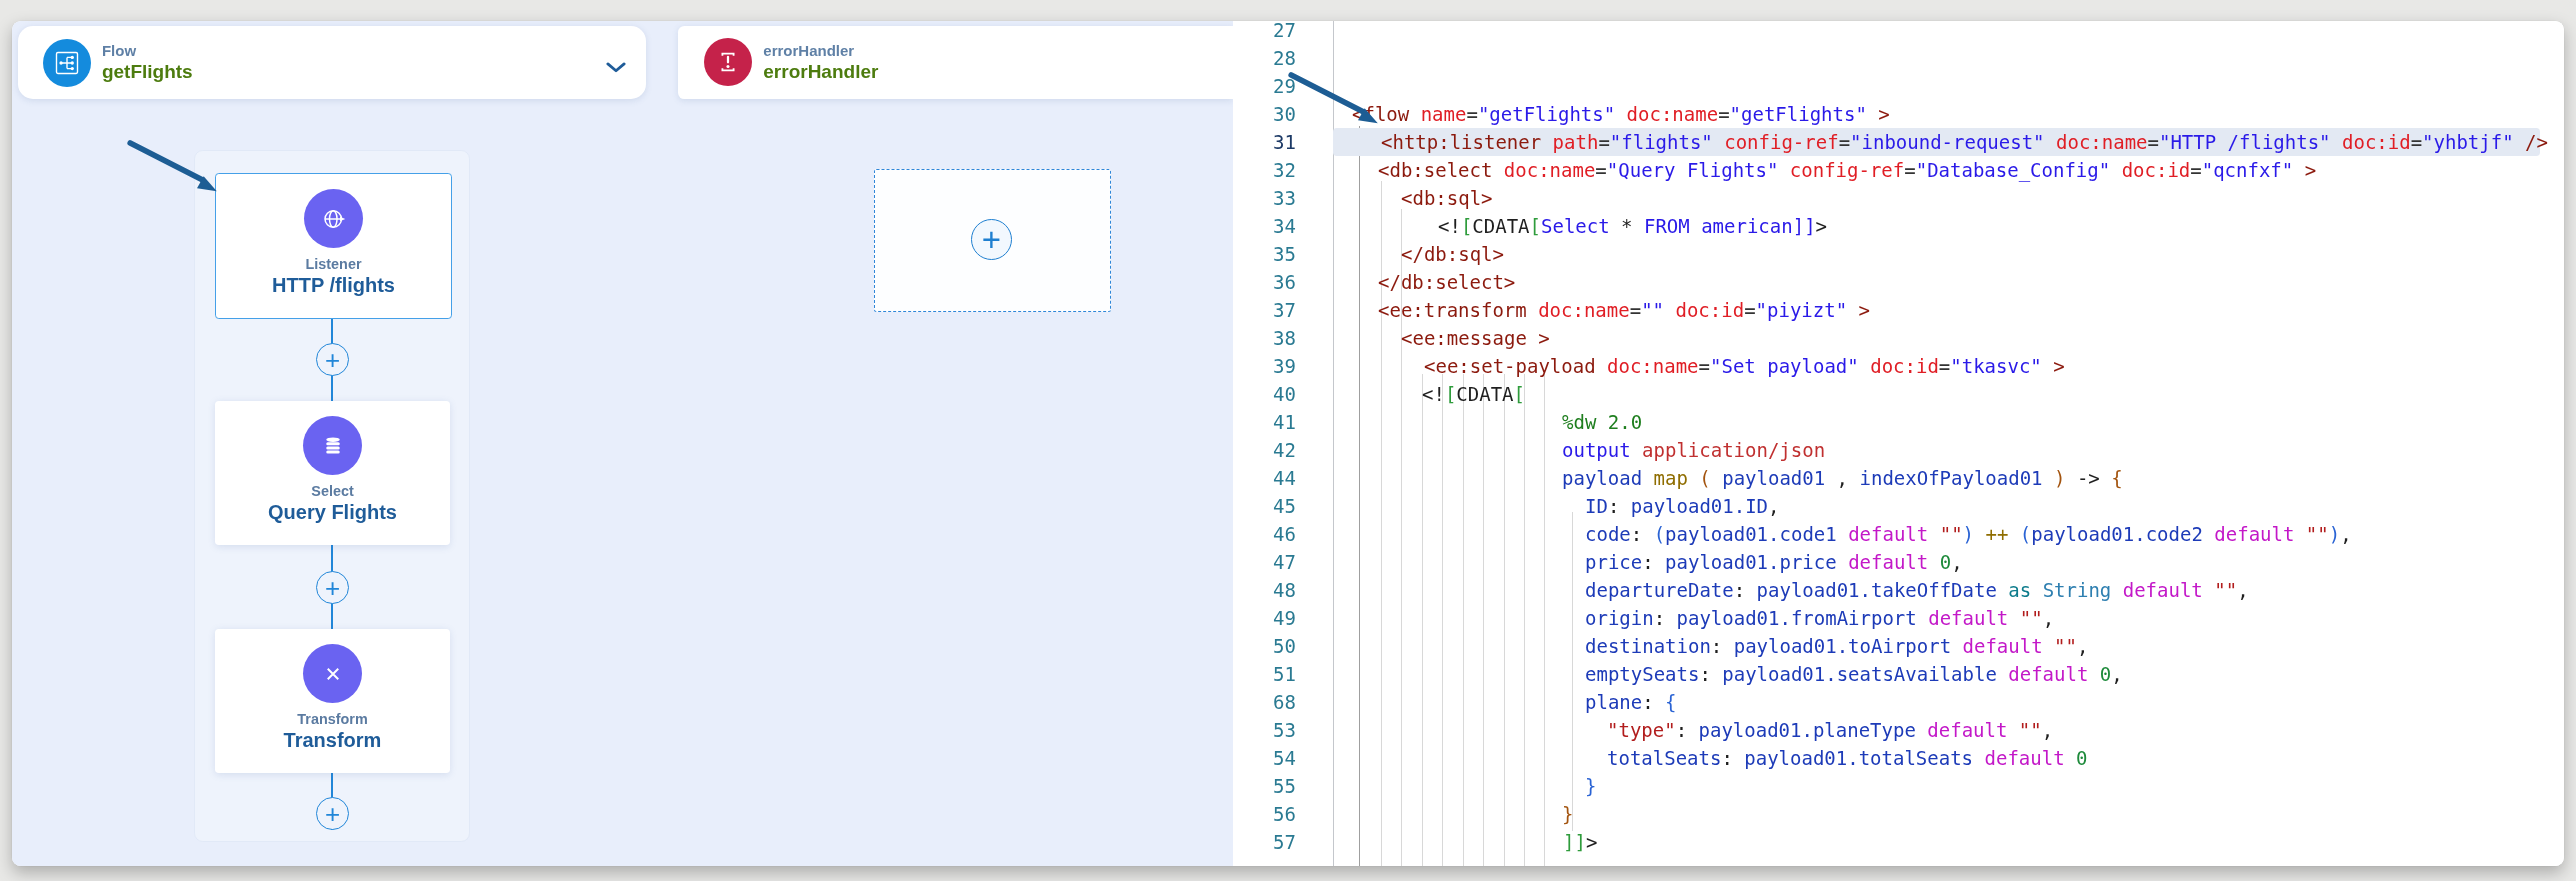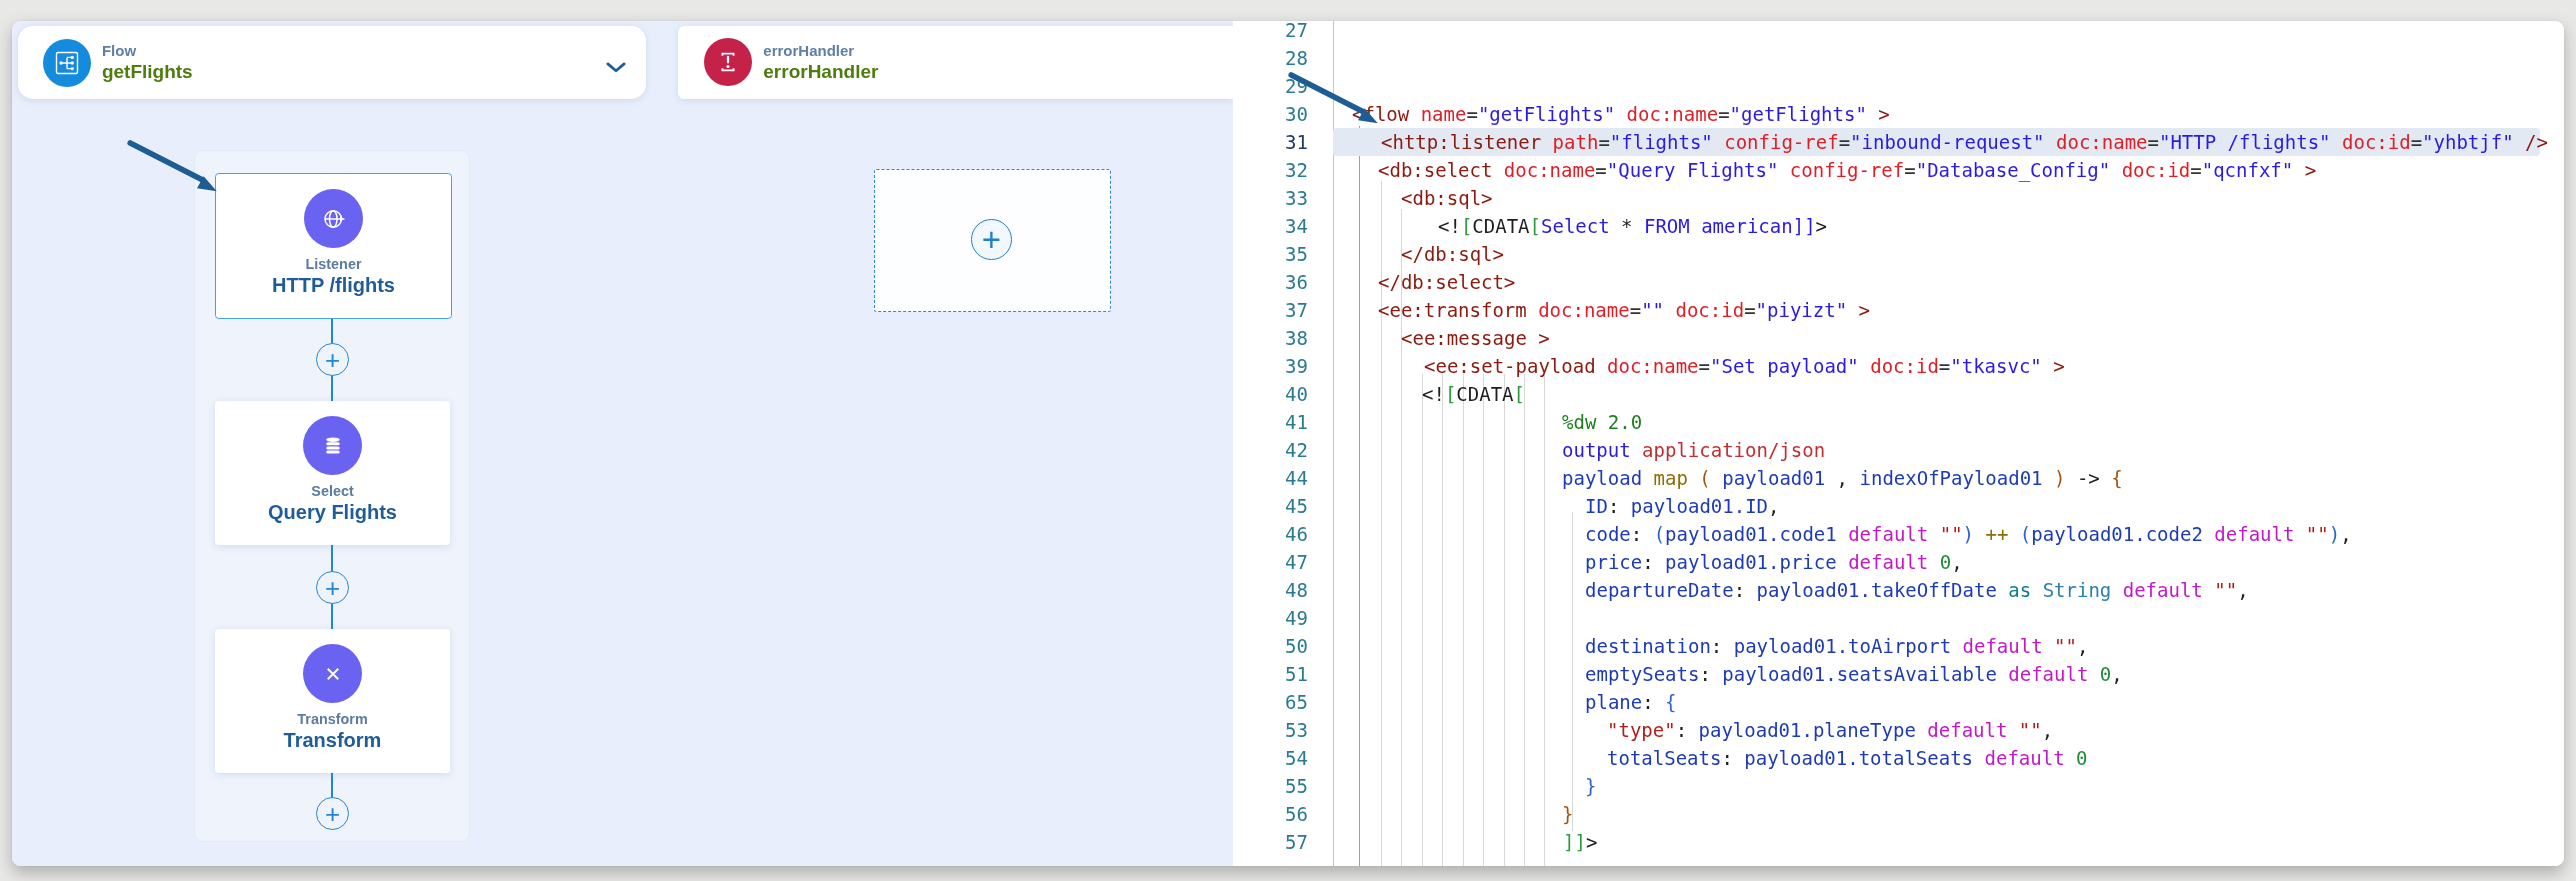--- a/index.html
+++ b/index.html
@@ -43,21 +43,21 @@
   .annot{position:absolute;pointer-events:none;}
   
   .code{position:absolute;left:1221px;top:0;right:0;bottom:0;background:#ffffff;
         font-family:"DejaVu Sans Mono","Liberation Mono",monospace;font-size:19px;}
   .vline{position:absolute;width:0.6px;background:#d8d8d8;}
   .vline.sep{background:#c4c7cc;width:1.3px;}
   .vline.dark{background:#9f9f9f;}
   .code-lines{position:absolute;left:0;top:-5.6px;right:0;}
   .crow{position:relative;height:28px;white-space:pre;}
   .crow .band{position:absolute;left:100px;top:0;width:1207px;height:28px;background:#e3e9f3;border-radius:3.8px;}
-  .ln{position:absolute;left:12px;top:0;width:63px;height:28px;line-height:28px;text-align:right;color:#2a7a92;}
+  .ln{position:absolute;left:0;top:0;width:63px;height:28px;line-height:28px;text-align:right;color:#2a7a92;}
   .ln.act{color:#1d3a66;}
   .ct{position:absolute;left:119px;top:0;height:28px;line-height:28px;}
   .tk-xt{color:#8c1a0e}.tk-xa{color:#e01e25}.tk-xv{color:#2a1ae8}.tk-eq{color:#333}
   .tk-pl{color:#1f1f1f}.tk-gb{color:#2f9c3c}.tk-kw{color:#2a1ae8}.tk-grn{color:#1e7e1e}
   .tk-red{color:#c03030}.tk-id{color:#1d3bb8}.tk-def{color:#c318c8}.tk-str{color:#b21d1d}
   .tk-num{color:#1d8a3a}.tk-as{color:#0e7c8c}.tk-ty{color:#2e7fb0}.tk-op{color:#8f6d00}
   .tk-b1{color:#a3540f}.tk-b2{color:#2a63d4}
 </style>
 </head>
 <body>
@@ -191,24 +191,24 @@
           <div class="crow"><span class="ln">38</span><span class="ct" style="padding-left: 49px;"><span class="tk-xt">&lt;ee:message</span><span class="tk-pl"> </span><span class="tk-xt">&gt;</span></span></div>
           <div class="crow"><span class="ln">39</span><span class="ct" style="padding-left: 72px;"><span class="tk-xt">&lt;ee:set-payload</span><span class="tk-pl"> </span><span class="tk-xa">doc:name</span><span class="tk-eq">=</span><span class="tk-xv">"Set payload"</span><span class="tk-pl"> </span><span class="tk-xa">doc:id</span><span class="tk-eq">=</span><span class="tk-xv">"tkasvc"</span><span class="tk-pl"> </span><span class="tk-xt">&gt;</span></span></div>
           <div class="crow"><span class="ln">40</span><span class="ct" style="padding-left: 70px;"><span class="tk-pl">&lt;!</span><span class="tk-gb">[</span><span class="tk-pl">CDATA</span><span class="tk-gb">[</span></span></div>
           <div class="crow"><span class="ln">41</span><span class="ct" style="padding-left: 210px;"><span class="tk-grn">%dw 2.0</span></span></div>
           <div class="crow"><span class="ln">42</span><span class="ct" style="padding-left: 210px;"><span class="tk-kw">output</span><span class="tk-pl"> </span><span class="tk-red">application/json</span></span></div>
           <div class="crow"><span class="ln">44</span><span class="ct" style="padding-left: 210px;"><span class="tk-id">payload</span><span class="tk-pl"> </span><span class="tk-op">map</span><span class="tk-pl"> </span><span class="tk-b1">(</span><span class="tk-pl"> </span><span class="tk-id">payload01</span><span class="tk-pl"> , </span><span class="tk-id">indexOfPayload01</span><span class="tk-pl"> </span><span class="tk-b1">)</span><span class="tk-pl"> -&gt; </span><span class="tk-b1">{</span></span></div>
           <div class="crow"><span class="ln">45</span><span class="ct" style="padding-left: 233px;"><span class="tk-id">ID</span><span class="tk-pl">: </span><span class="tk-id">payload01.ID</span><span class="tk-pl">,</span></span></div>
           <div class="crow"><span class="ln">46</span><span class="ct" style="padding-left: 233px;"><span class="tk-id">code</span><span class="tk-pl">: </span><span class="tk-b2">(</span><span class="tk-id">payload01.code1</span><span class="tk-pl"> </span><span class="tk-def">default</span><span class="tk-pl"> </span><span class="tk-str">""</span><span class="tk-b2">)</span><span class="tk-pl"> </span><span class="tk-op">++</span><span class="tk-pl"> </span><span class="tk-b2">(</span><span class="tk-id">payload01.code2</span><span class="tk-pl"> </span><span class="tk-def">default</span><span class="tk-pl"> </span><span class="tk-str">""</span><span class="tk-b2">)</span><span class="tk-pl">,</span></span></div>
           <div class="crow"><span class="ln">47</span><span class="ct" style="padding-left: 233px;"><span class="tk-id">price</span><span class="tk-pl">: </span><span class="tk-id">payload01.price</span><span class="tk-pl"> </span><span class="tk-def">default</span><span class="tk-pl"> </span><span class="tk-num">0</span><span class="tk-pl">,</span></span></div>
           <div class="crow"><span class="ln">48</span><span class="ct" style="padding-left: 233px;"><span class="tk-id">departureDate</span><span class="tk-pl">: </span><span class="tk-id">payload01.takeOffDate</span><span class="tk-pl"> </span><span class="tk-as">as</span><span class="tk-pl"> </span><span class="tk-ty">String</span><span class="tk-pl"> </span><span class="tk-def">default</span><span class="tk-pl"> </span><span class="tk-str">""</span><span class="tk-pl">,</span></span></div>
-          <div class="crow"><span class="ln">49</span></div>
+          <div class="crow"><span class="ln">49</span><span class="ct" style="padding-left: 233px;"><span class="tk-id">origin</span><span class="tk-pl">: </span><span class="tk-id">payload01.fromAirport</span><span class="tk-pl"> </span><span class="tk-def">default</span><span class="tk-pl"> </span><span class="tk-str">""</span><span class="tk-pl">,</span></span></div>
           <div class="crow"><span class="ln">50</span><span class="ct" style="padding-left: 233px;"><span class="tk-id">destination</span><span class="tk-pl">: </span><span class="tk-id">payload01.toAirport</span><span class="tk-pl"> </span><span class="tk-def">default</span><span class="tk-pl"> </span><span class="tk-str">""</span><span class="tk-pl">,</span></span></div>
           <div class="crow"><span class="ln">51</span><span class="ct" style="padding-left: 233px;"><span class="tk-id">emptySeats</span><span class="tk-pl">: </span><span class="tk-id">payload01.seatsAvailable</span><span class="tk-pl"> </span><span class="tk-def">default</span><span class="tk-pl"> </span><span class="tk-num">0</span><span class="tk-pl">,</span></span></div>
-          <div class="crow"><span class="ln">65</span><span class="ct" style="padding-left: 233px;"><span class="tk-id">plane</span><span class="tk-pl">: </span><span class="tk-b2">{</span></span></div>
+          <div class="crow"><span class="ln">68</span><span class="ct" style="padding-left: 233px;"><span class="tk-id">plane</span><span class="tk-pl">: </span><span class="tk-b2">{</span></span></div>
           <div class="crow"><span class="ln">53</span><span class="ct" style="padding-left: 255px;"><span class="tk-str">"type"</span><span class="tk-pl">: </span><span class="tk-id">payload01.planeType</span><span class="tk-pl"> </span><span class="tk-def">default</span><span class="tk-pl"> </span><span class="tk-str">""</span><span class="tk-pl">,</span></span></div>
           <div class="crow"><span class="ln">54</span><span class="ct" style="padding-left: 255px;"><span class="tk-id">totalSeats</span><span class="tk-pl">: </span><span class="tk-id">payload01.totalSeats</span><span class="tk-pl"> </span><span class="tk-def">default</span><span class="tk-pl"> </span><span class="tk-num">0</span></span></div>
           <div class="crow"><span class="ln">55</span><span class="ct" style="padding-left: 233px;"><span class="tk-b2">}</span></span></div>
           <div class="crow"><span class="ln">56</span><span class="ct" style="padding-left: 210px;"><span class="tk-b1">}</span></span></div>
           <div class="crow"><span class="ln">57</span><span class="ct" style="padding-left: 211px;"><span class="tk-gb">]]</span><span class="tk-pl">&gt;</span></span></div>
         </div>
 
       <svg class="annot" style="left:53px;top:49px" width="107" height="69" viewBox="0 0 170 110">
         <line x1="8" y1="8" x2="122" y2="66" stroke="#1d5d94" stroke-width="9" stroke-linecap="round"></line>
         <polygon points="146,85 114.5,80 125.1,60.8" fill="#1d5d94"></polygon>

